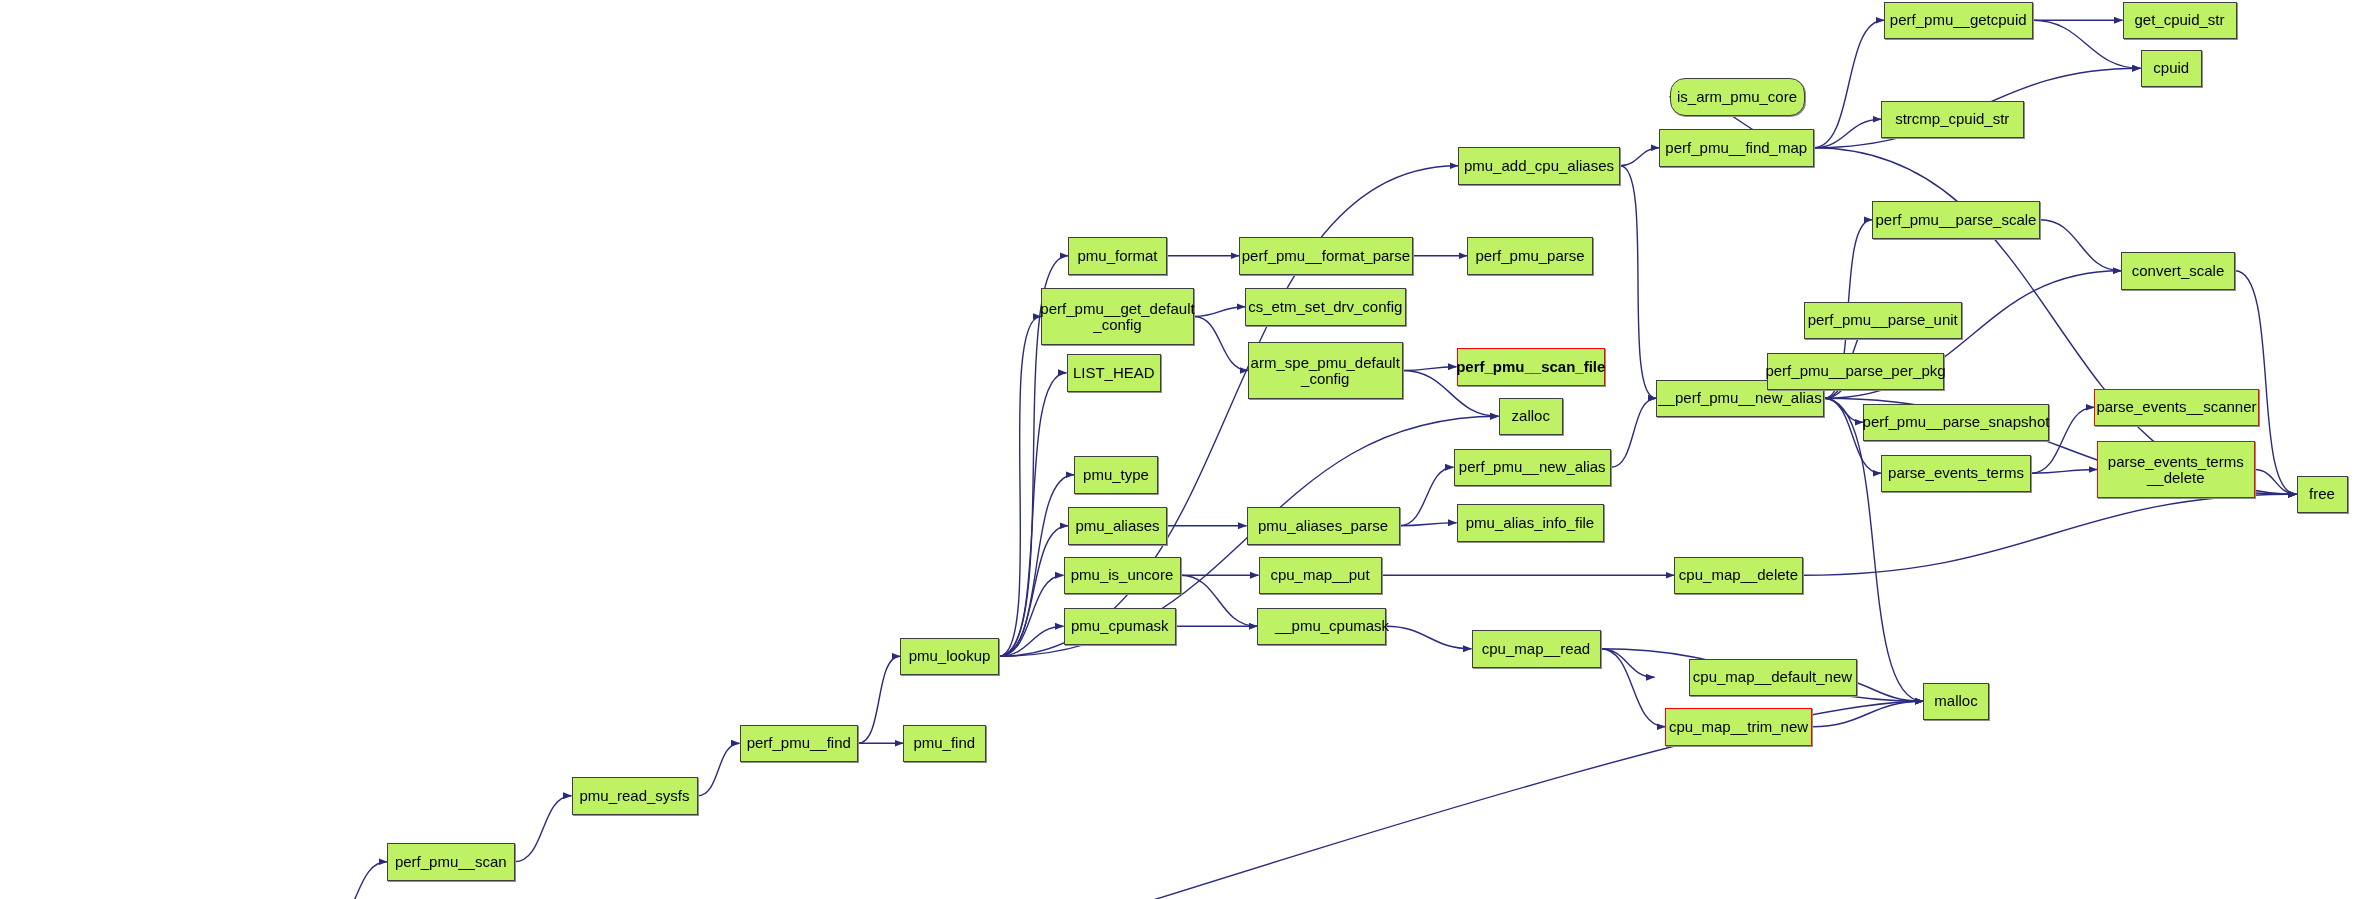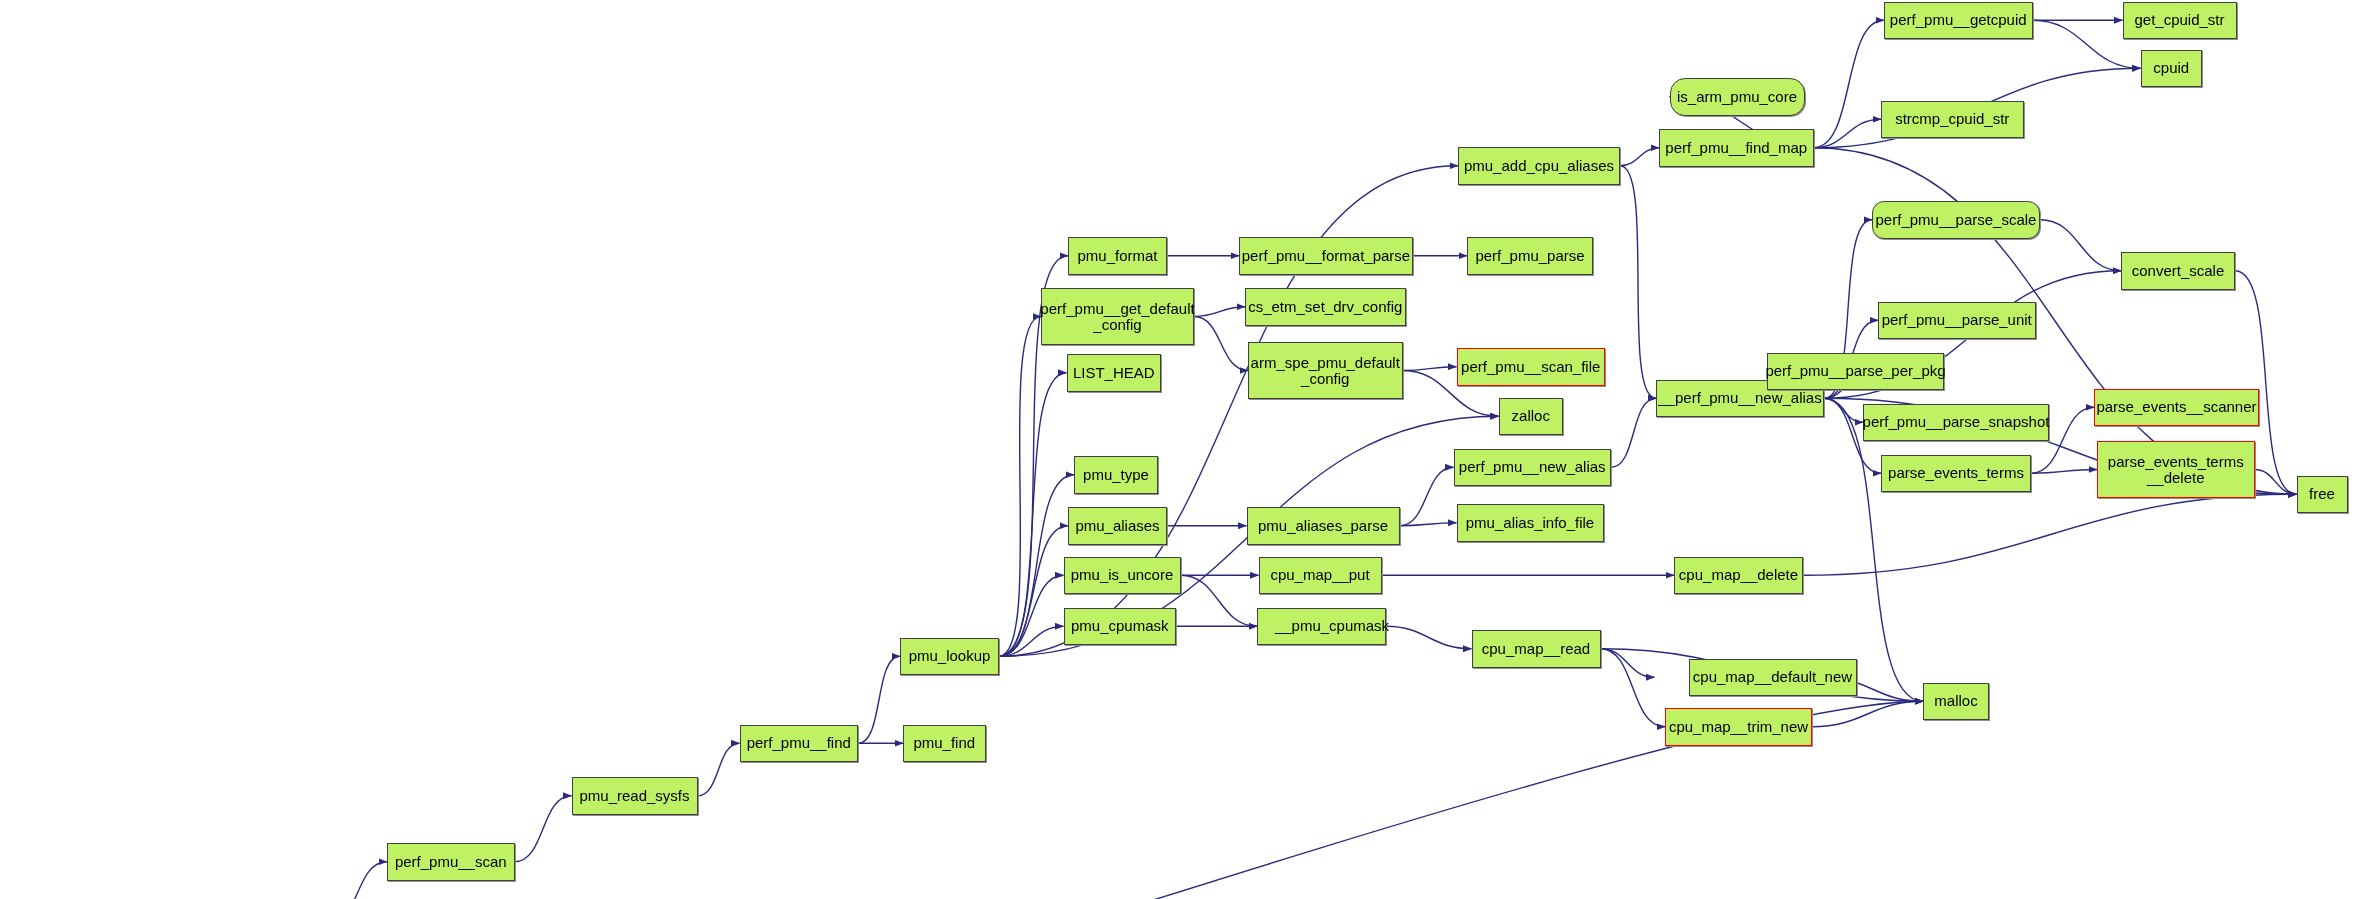--- a/index.html
+++ b/index.html
@@ -119,35 +119,35 @@
       <div class="node " style="left: 1063.5px; top: 556.5px; width: 117px; height: 37.5px;">pmu_is_uncore</div>
       <div class="node " style="left: 1063.5px; top: 607.5px; width: 112.5px; height: 37.5px;">pmu_cpumask</div>
       <div class="node " style="left: 1239px; top: 237px; width: 174px; height: 37.5px;">perf_pmu__format_parse</div>
       <div class="node " style="left: 1245px; top: 288px; width: 160.5px; height: 37.5px;">cs_etm_set_drv_config</div>
       <div class="node " style="left: 1248px; top: 342px; width: 154.5px; height: 57px;">arm_spe_pmu_default
 _config</div>
       <div class="node " style="left: 1246.5px; top: 507px; width: 153px; height: 37.5px;">pmu_aliases_parse</div>
       <div class="node " style="left: 1258.5px; top: 556.5px; width: 123px; height: 37.5px;">cpu_map__put</div>
       <div class="node " style="left: 1257px; top: 607.5px; width: 129px; height: 37.5px; padding-left: 21px;">__pmu_cpumask</div>
       <div class="node " style="left: 1467px; top: 237px; width: 126px; height: 37.5px;">perf_pmu_parse</div>
-      <div class="node red" style="left: 1456.5px; top: 348px; width: 148.5px; height: 37.5px;">perf_pmu__scan_file</div>
+      <div class="node red" style="left: 1456.5px; top: 348px; width: 148.5px; height: 37.5px; font-weight: bold;">perf_pmu__scan_file</div>
       <div class="node " style="left: 1498.5px; top: 397.5px; width: 64.5px; height: 37.5px;">zalloc</div>
       <div class="node " style="left: 1453.5px; top: 448.5px; width: 157.5px; height: 37.5px;">perf_pmu__new_alias</div>
       <div class="node " style="left: 1456.5px; top: 504px; width: 147px; height: 37.5px;">pmu_alias_info_file</div>
       <div class="node " style="left: 1471.5px; top: 630px; width: 129px; height: 37.5px;">cpu_map__read</div>
       <div class="node " style="left: 1458px; top: 147px; width: 162px; height: 37.5px;">pmu_add_cpu_aliases</div>
       <div class="node " style="left: 1669.5px; top: 78px; width: 135px; height: 37.5px; border-radius: 15px;">is_arm_pmu_core</div>
       <div class="node " style="left: 1659px; top: 129px; width: 154.5px; height: 37.5px;">perf_pmu__find_map</div>
       <div class="node " style="left: 1884px; top: 1.5px; width: 148.5px; height: 37.5px;">perf_pmu__getcpuid</div>
       <div class="node " style="left: 1881px; top: 100.5px; width: 142.5px; height: 37.5px;">strcmp_cpuid_str</div>
       <div class="node " style="left: 2122.5px; top: 1.5px; width: 114px; height: 37.5px;">get_cpuid_str</div>
       <div class="node " style="left: 2140.5px; top: 49.5px; width: 61.5px; height: 37.5px;">cpuid</div>
       <div class="node " style="left: 1656px; top: 379.5px; width: 168px; height: 37.5px;">__perf_pmu__new_alias</div>
-      <div class="node " style="left: 1872px; top: 201px; width: 168px; height: 37.5px; border-radius: 12px;">perf_pmu__parse_scale</div>
-      <div class="node " style="left: 1878px; top: 301.5px; width: 157.5px; height: 37.5px;">perf_pmu__parse_unit</div>
+      <div class="node " style="left: 1872px; top: 201px; width: 168px; height: 37.5px;">perf_pmu__parse_scale</div>
+      <div class="node " style="left: 1804px; top: 301.5px; width: 157.5px; height: 37.5px;">perf_pmu__parse_unit</div>
       <div class="node " style="left: 1767px; top: 352.5px; width: 177px; height: 37.5px;">perf_pmu__parse_per_pkg</div>
       <div class="node " style="left: 1863px; top: 403.5px; width: 186px; height: 37.5px;">perf_pmu__parse_snapshot</div>
       <div class="node " style="left: 1881px; top: 454.5px; width: 150px; height: 37.5px;">parse_events_terms</div>
       <div class="node " style="left: 2121px; top: 252px; width: 114px; height: 37.5px;">convert_scale</div>
       <div class="node red" style="left: 2094px; top: 388.5px; width: 165px; height: 37.5px;">parse_events__scanner</div>
       <div class="node red" style="left: 2097px; top: 441px; width: 157.5px; height: 57px;">parse_events_terms
 __delete</div>
       <div class="node " style="left: 2296.5px; top: 475.5px; width: 51px; height: 37.5px;">free</div>
       <div class="node " style="left: 1674px; top: 556.5px; width: 129px; height: 37.5px;">cpu_map__delete</div>
       <div class="node " style="left: 1654.5px; top: 658.5px; width: 168px; height: 37.5px; margin-left: 34px;">cpu_map__default_new</div>

